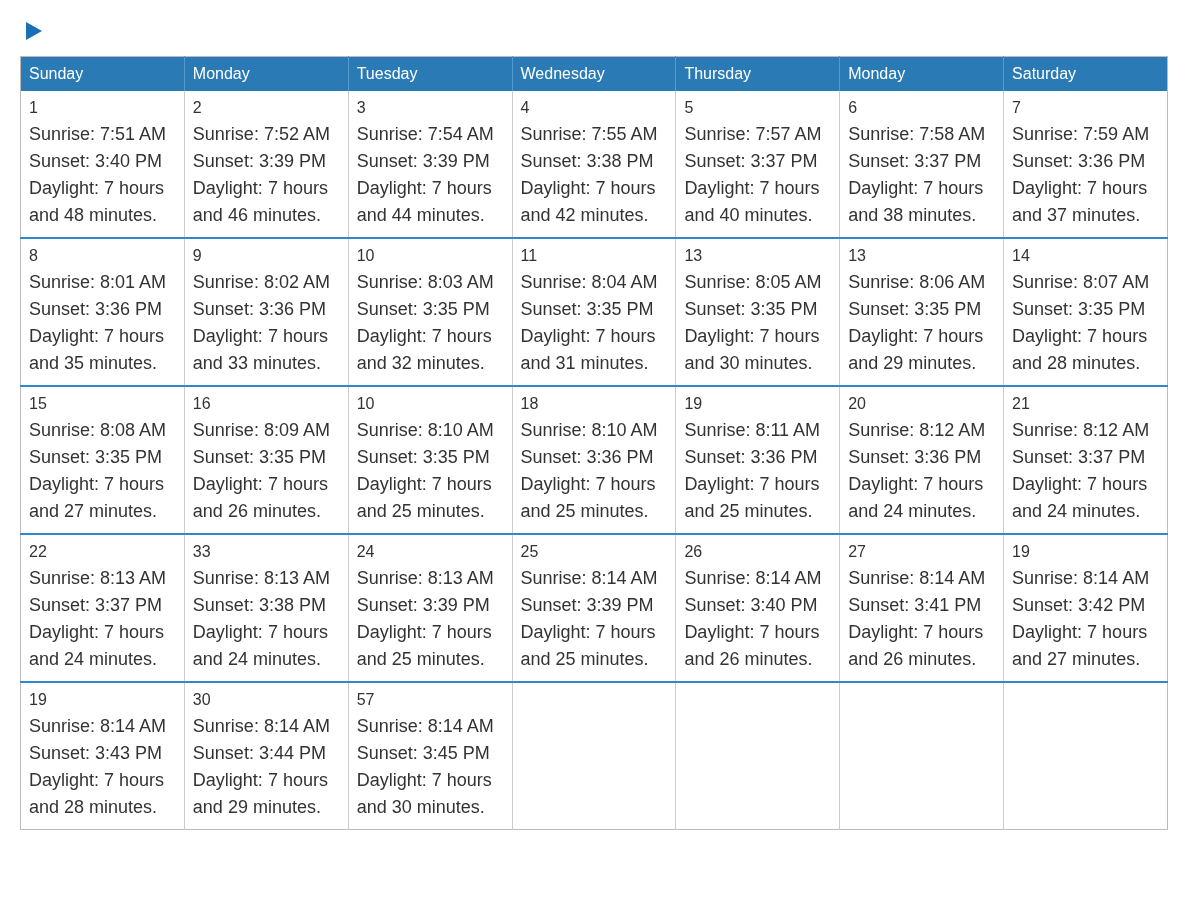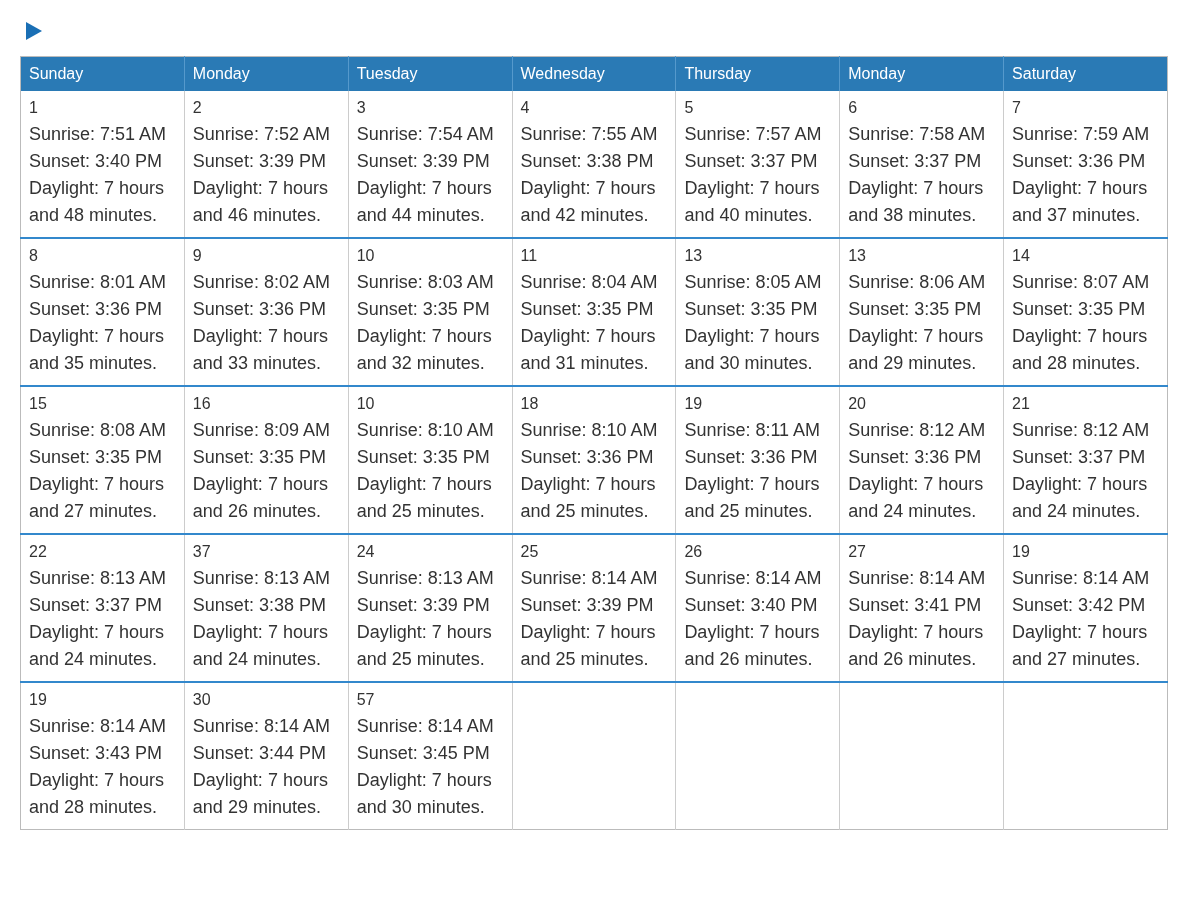--- a/index.html
+++ b/index.html
@@ -222,21 +222,21 @@
         <span class="day-number">21</span>
         <span class="day-info">Sunrise: 8:12 AM<br>Sunset: 3:37 PM<br>Daylight: 7 hours<br>and 24 minutes.</span>
       </td>
       </tr>
       <tr>
         <td>
         <span class="day-number">22</span>
         <span class="day-info">Sunrise: 8:13 AM<br>Sunset: 3:37 PM<br>Daylight: 7 hours<br>and 24 minutes.</span>
       </td>
         <td>
-        <span class="day-number">37</span>
+        <span class="day-number">33</span>
         <span class="day-info">Sunrise: 8:13 AM<br>Sunset: 3:38 PM<br>Daylight: 7 hours<br>and 24 minutes.</span>
       </td>
         <td>
         <span class="day-number">24</span>
         <span class="day-info">Sunrise: 8:13 AM<br>Sunset: 3:39 PM<br>Daylight: 7 hours<br>and 25 minutes.</span>
       </td>
         <td>
         <span class="day-number">25</span>
         <span class="day-info">Sunrise: 8:14 AM<br>Sunset: 3:39 PM<br>Daylight: 7 hours<br>and 25 minutes.</span>
       </td>

